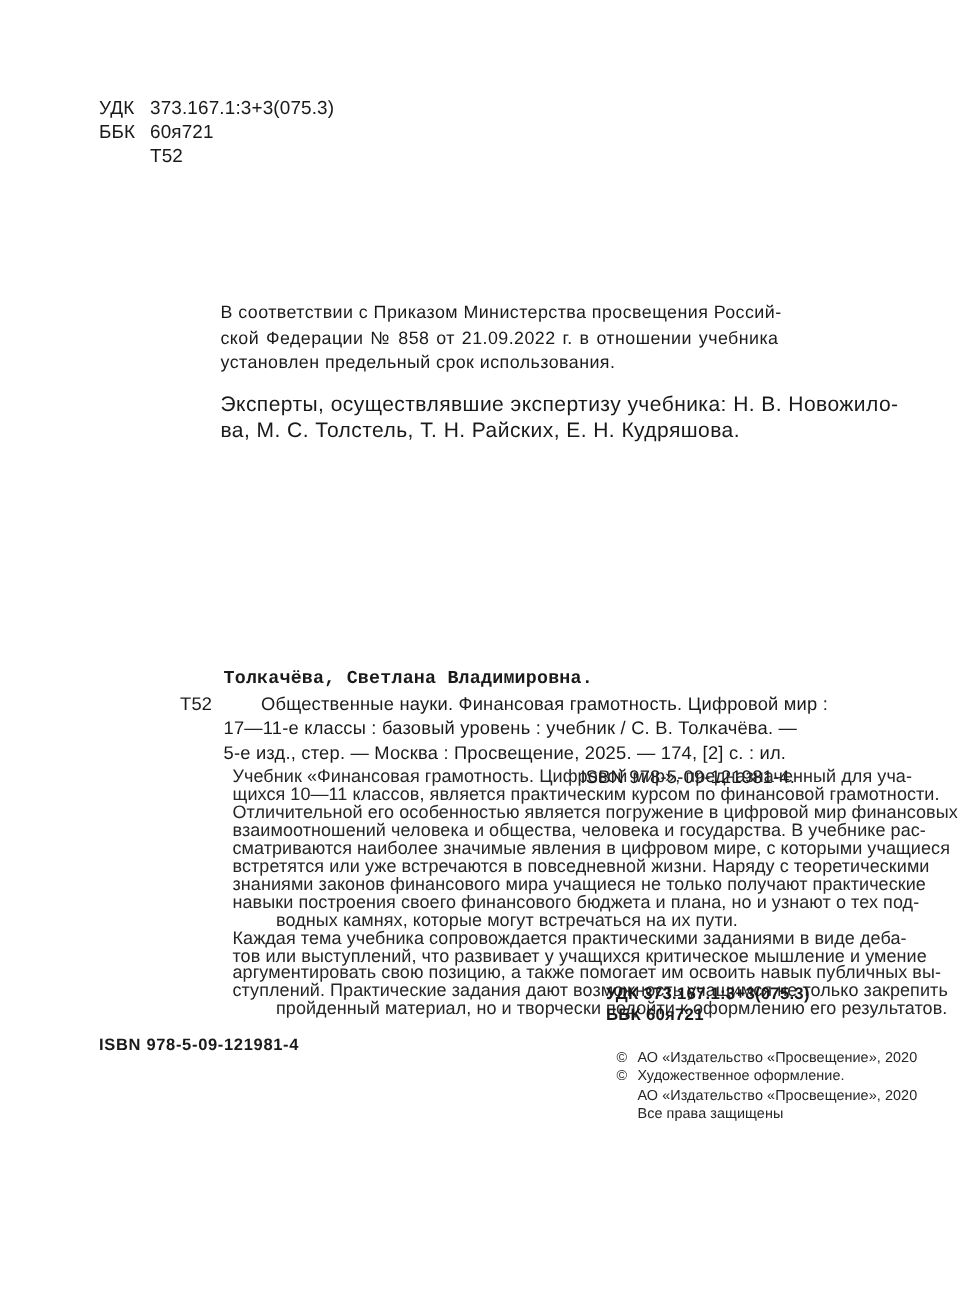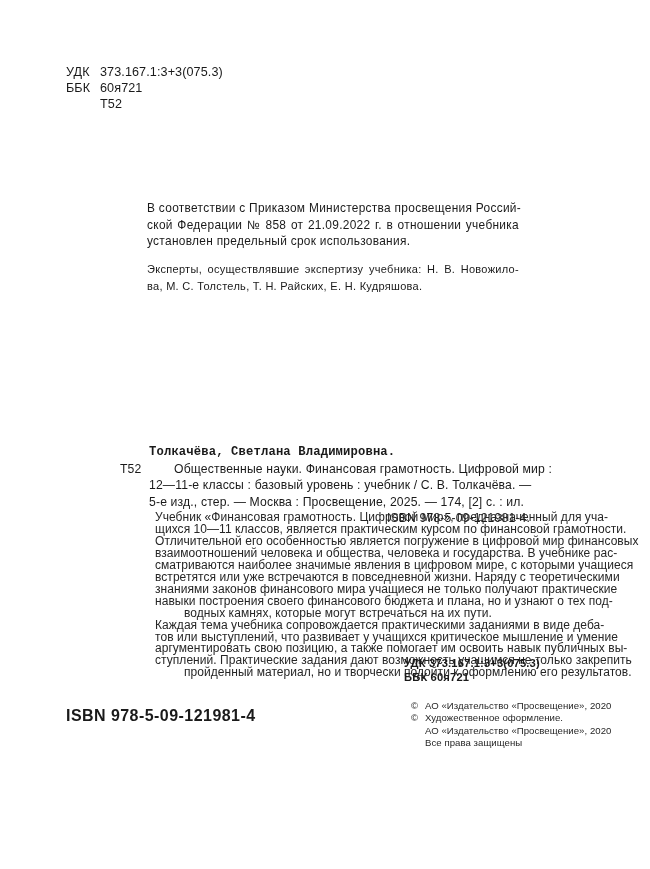--- a/index.html
+++ b/index.html
@@ -77,21 +77,21 @@
   .order .ln.last {
     text-align-last: left;
   }
 
   
   .experts {
     position: absolute;
     left: 147px;
     top: 261px;
     width: 372px;
-    font-size: 11px;
+    font-size: 14px;
     line-height: 16.6px;
     letter-spacing: 0.3px;
   }
   .experts .ln {
     display: block;
     text-align: justify;
     text-align-last: justify;
     white-space: nowrap;
   }
   .experts .ln.last {
@@ -174,22 +174,22 @@
     font-weight: bold;
     letter-spacing: 0.15px;
     white-space: nowrap;
   }
   .codes-bottom .row { display: block; }
 
   
   .isbn-main {
     position: absolute;
     left: 66px;
-    top: 707px;
-    font-size: 16px;
+    top: 691px;
+    font-size: 11px;
     font-weight: bold;
     letter-spacing: 0.45px;
     white-space: nowrap;
   }
 
   
   .copyright {
     position: absolute;
     left: 411px;
     top: 700px;
@@ -235,21 +235,21 @@
   <div class="experts">
     <span class="ln">Эксперты, осуществлявшие экспертизу учебника: Н. В. Новожило-</span>
     <span class="ln last">ва, М. С. Толстель, Т. Н. Райских, Е. Н. Кудряшова.</span>
   </div>
 
   <div class="biblio">
     <span class="author">Толкачёва, Светлана Владимировна.</span>
     <span class="desc">
       <span class="shelfmark">Т52</span>
       <span class="ln first">Общественные науки. Финансовая грамотность. Цифровой мир :</span>
-      <span class="ln">12—11-е классы : базовый уровень : учебник / С. В. Толкачёва. —</span>
+      <span class="ln">17—11-е классы : базовый уровень : учебник / С. В. Толкачёва. —</span>
       <span class="ln">5-е изд., стер. — Москва : Просвещение, 2025. — 174, [2] с. : ил.</span>
       <span class="ln isbn">ISBN 978-5-09-121981-4.</span>
     </span>
   </div>
 
   <div class="annotation">
     <p>
       <span class="ln">Учебник «Финансовая грамотность. Цифровой мир», предназначенный для уча-</span>
       <span class="ln">щихся 10—11 классов, является практическим курсом по финансовой грамотности.</span>
       <span class="ln">Отличительной его особенностью является погружение в цифровой мир финансовых</span>

